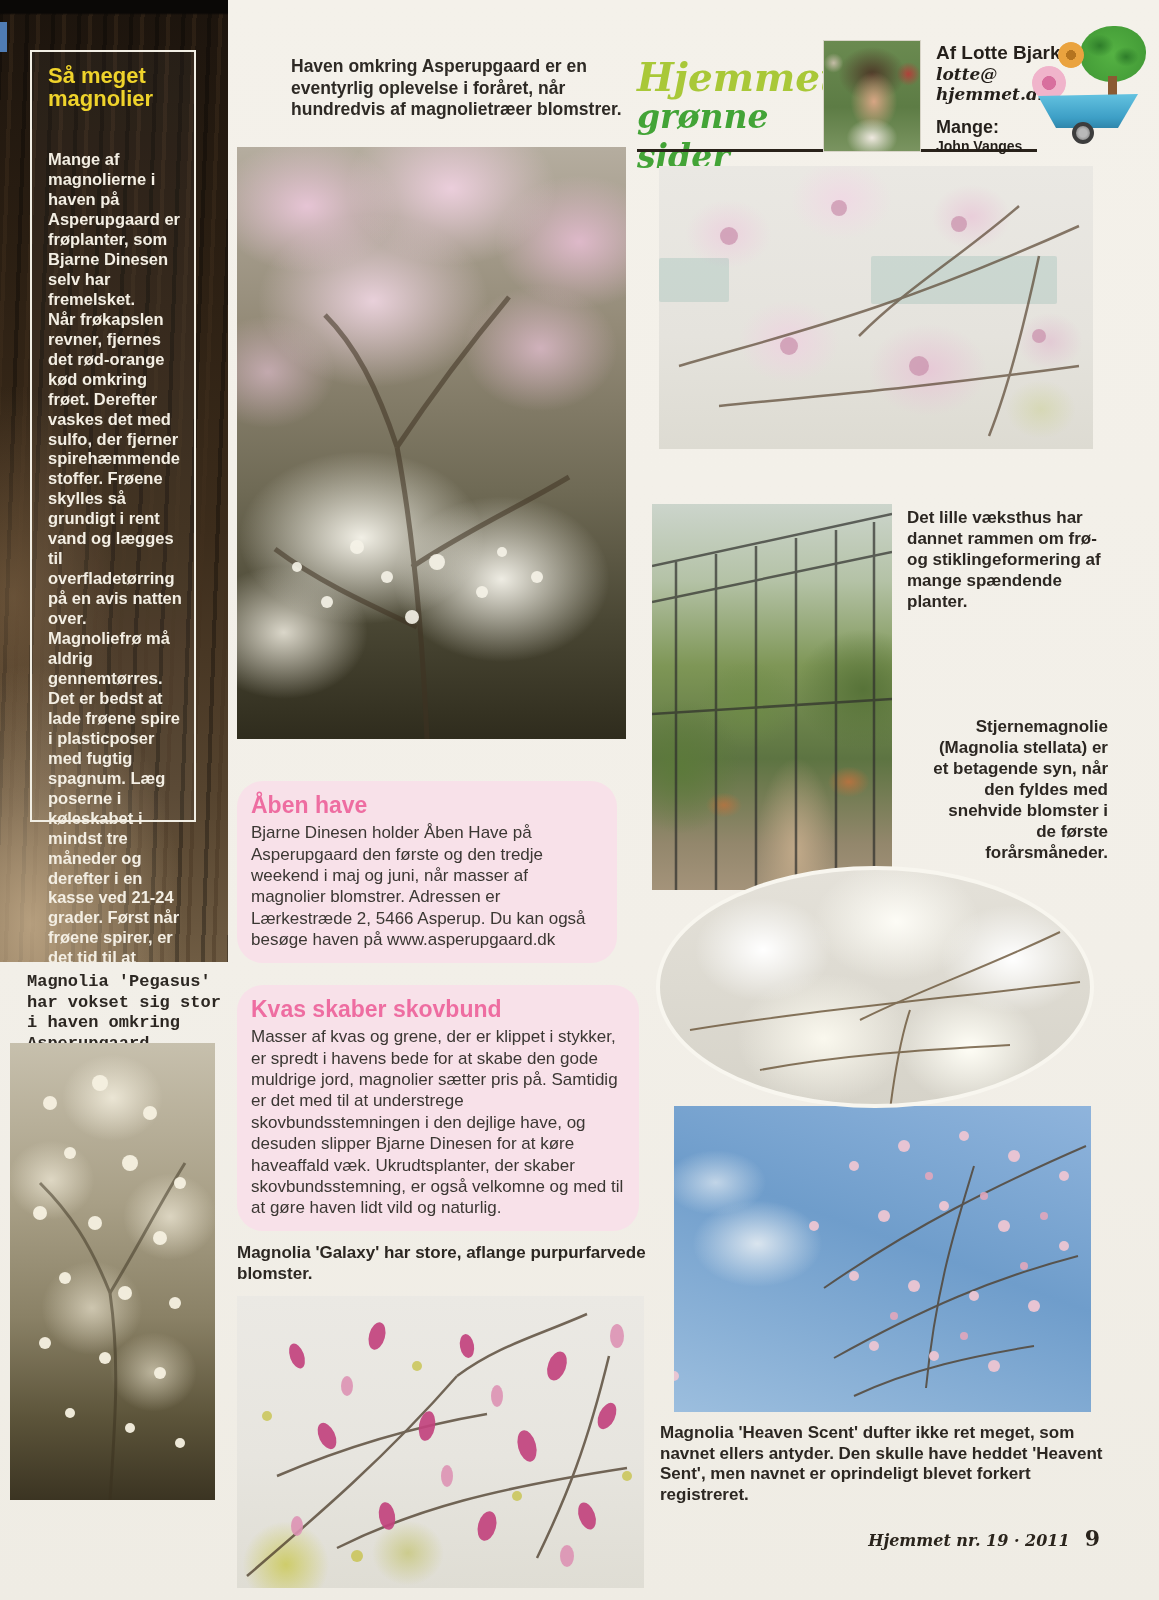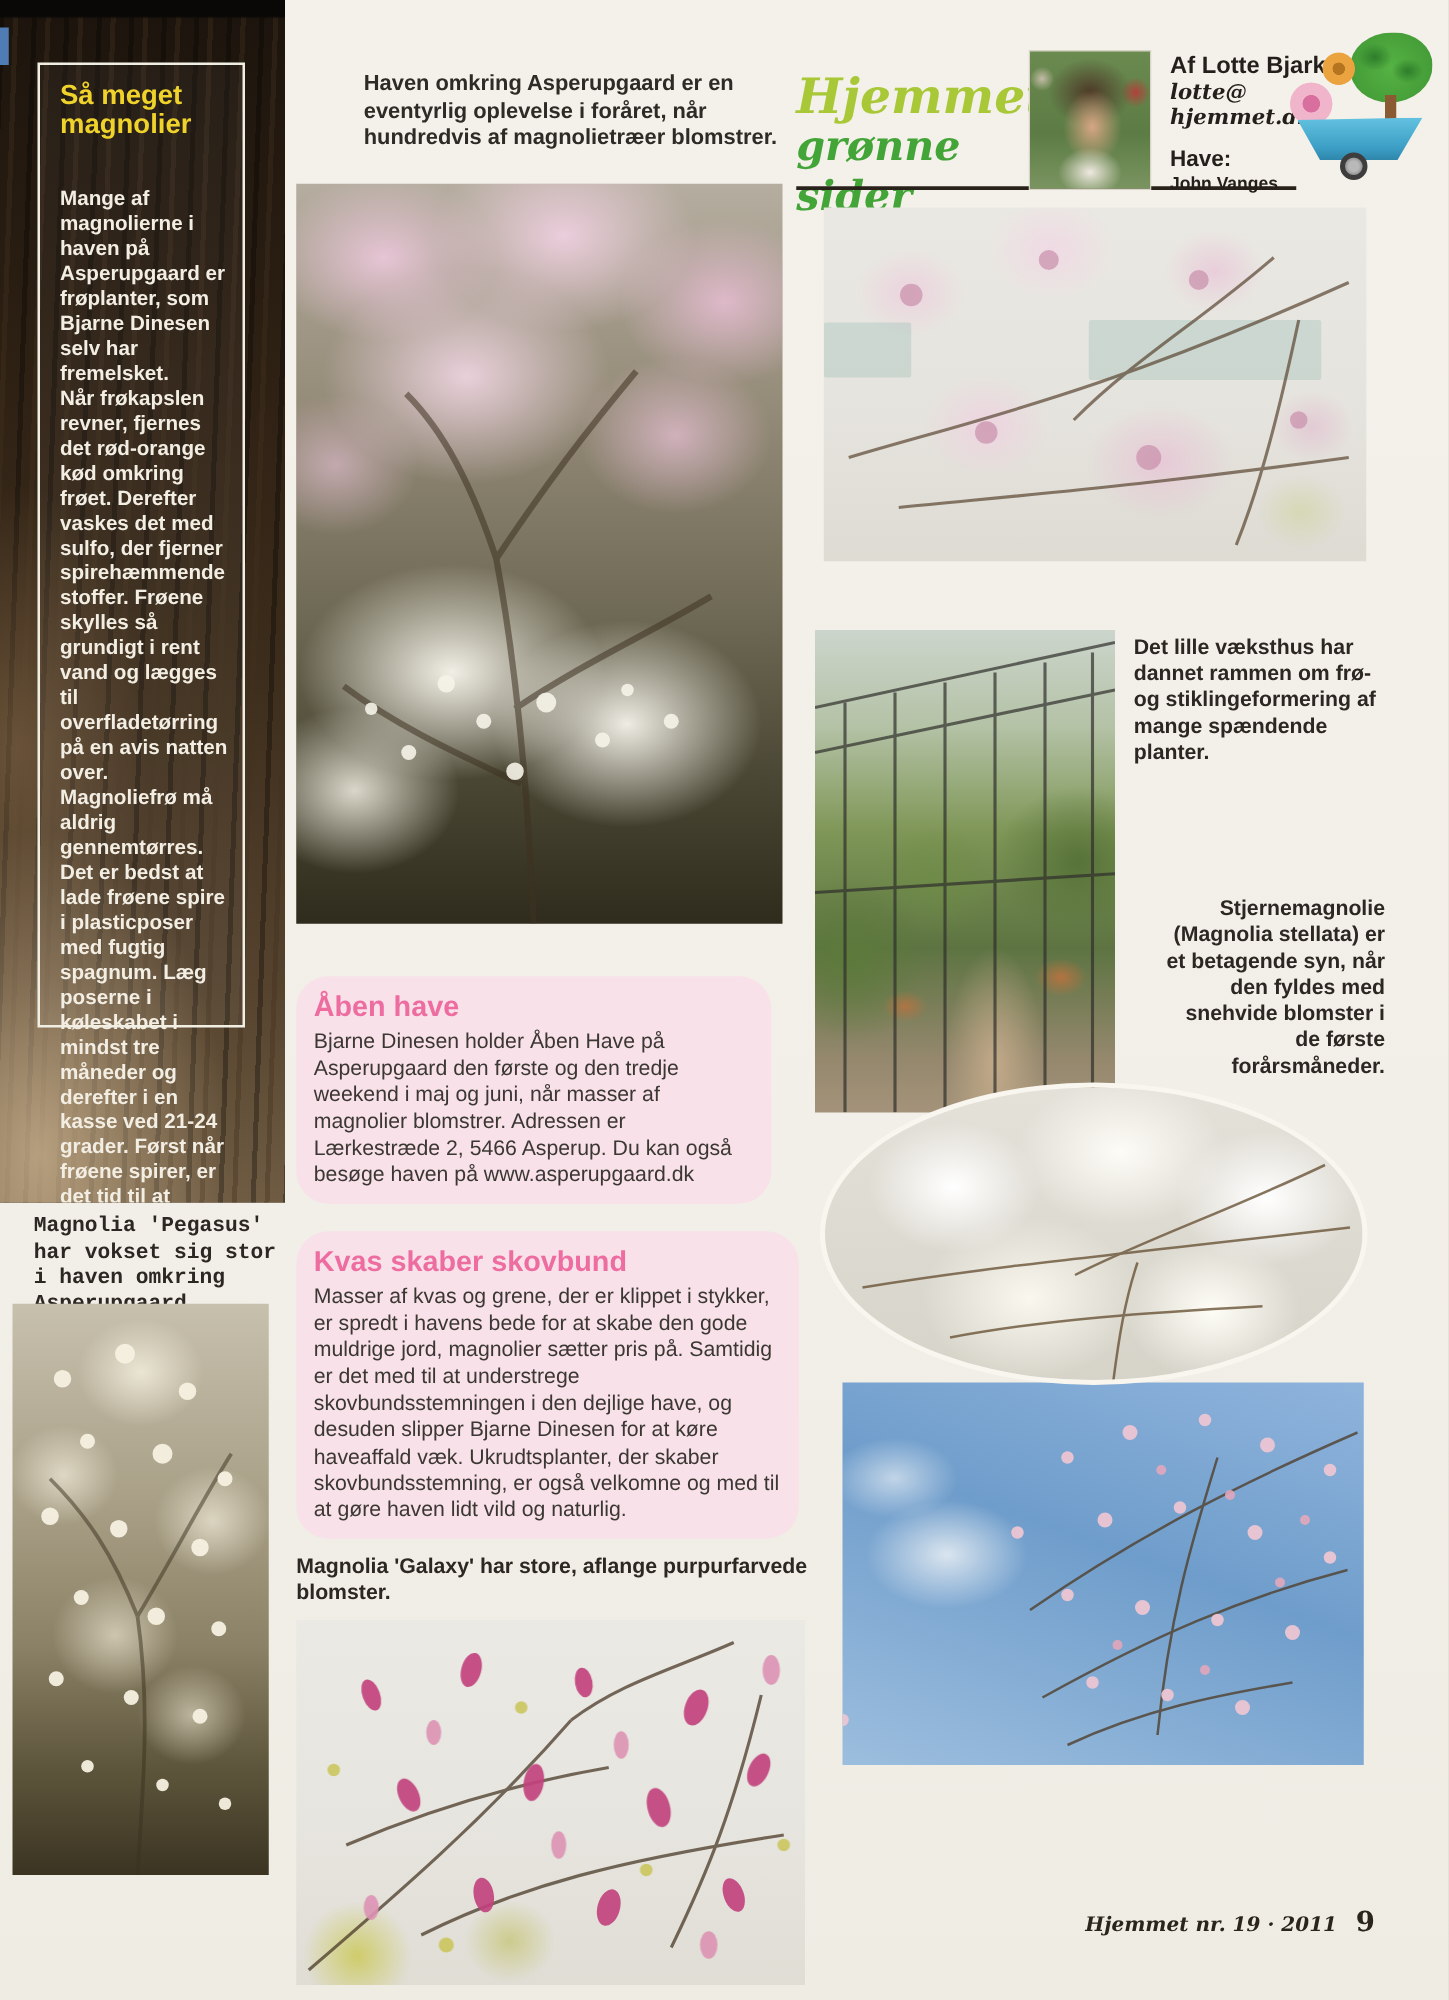--- a/index.html
+++ b/index.html
@@ -188,21 +188,21 @@
   <div id="logo-block" class="abs">
     <div id="logo-line1">Hjemmets</div>
     <div id="logo-line2">grønne sider</div>
   </div>
   <div id="logo-underline" class="abs"></div>
   <div id="author-photo" class="abs"></div>
   <div id="byline-block" class="abs">
     <div id="byline">Af Lotte Bjarke</div>
     <div class="email-line">lotte@</div>
     <div class="email-line">hjemmet.dk</div>
-    <div id="photo-credit-label">Have:</div>
+    <div id="photo-credit-label">Mange:</div>
     <div id="photo-credit-name">John Vanges</div>
   </div>
   <div id="wheelbarrow" class="abs">
     <div id="wb-tree"></div>
     <div id="wb-trunk"></div>
     <div id="wb-flower-orange"></div>
     <div id="wb-flower-pink"></div>
     <div id="wb-body"></div>
     <div id="wb-wheel"></div>
   </div>
@@ -392,19 +392,20 @@
       <g fill="#e2a8bd" opacity="0.9">
         <circle cx="255" cy="70" r="4"></circle>
           <circle cx="310" cy="90" r="4"></circle>
           <circle cx="370" cy="110" r="4"></circle>
         <circle cx="220" cy="210" r="4"></circle>
           <circle cx="290" cy="230" r="4"></circle>
           <circle cx="350" cy="160" r="4"></circle>
       </g>
     </svg>
   </div>
+  <div id="heaven-caption" class="abs caption">Magnolia 'Heaven Scent' dufter ikke ret meget, som navnet ellers antyder. Den skulle have heddet 'Heavent Sent', men navnet er oprindeligt blevet forkert registreret.</div>
 
   <div id="page-footer" class="abs">
     <span id="footer-issue">Hjemmet nr. 19 · 2011</span>
     <span id="footer-page">9</span>
   </div>
 
 </div>
 
 </body></html>

